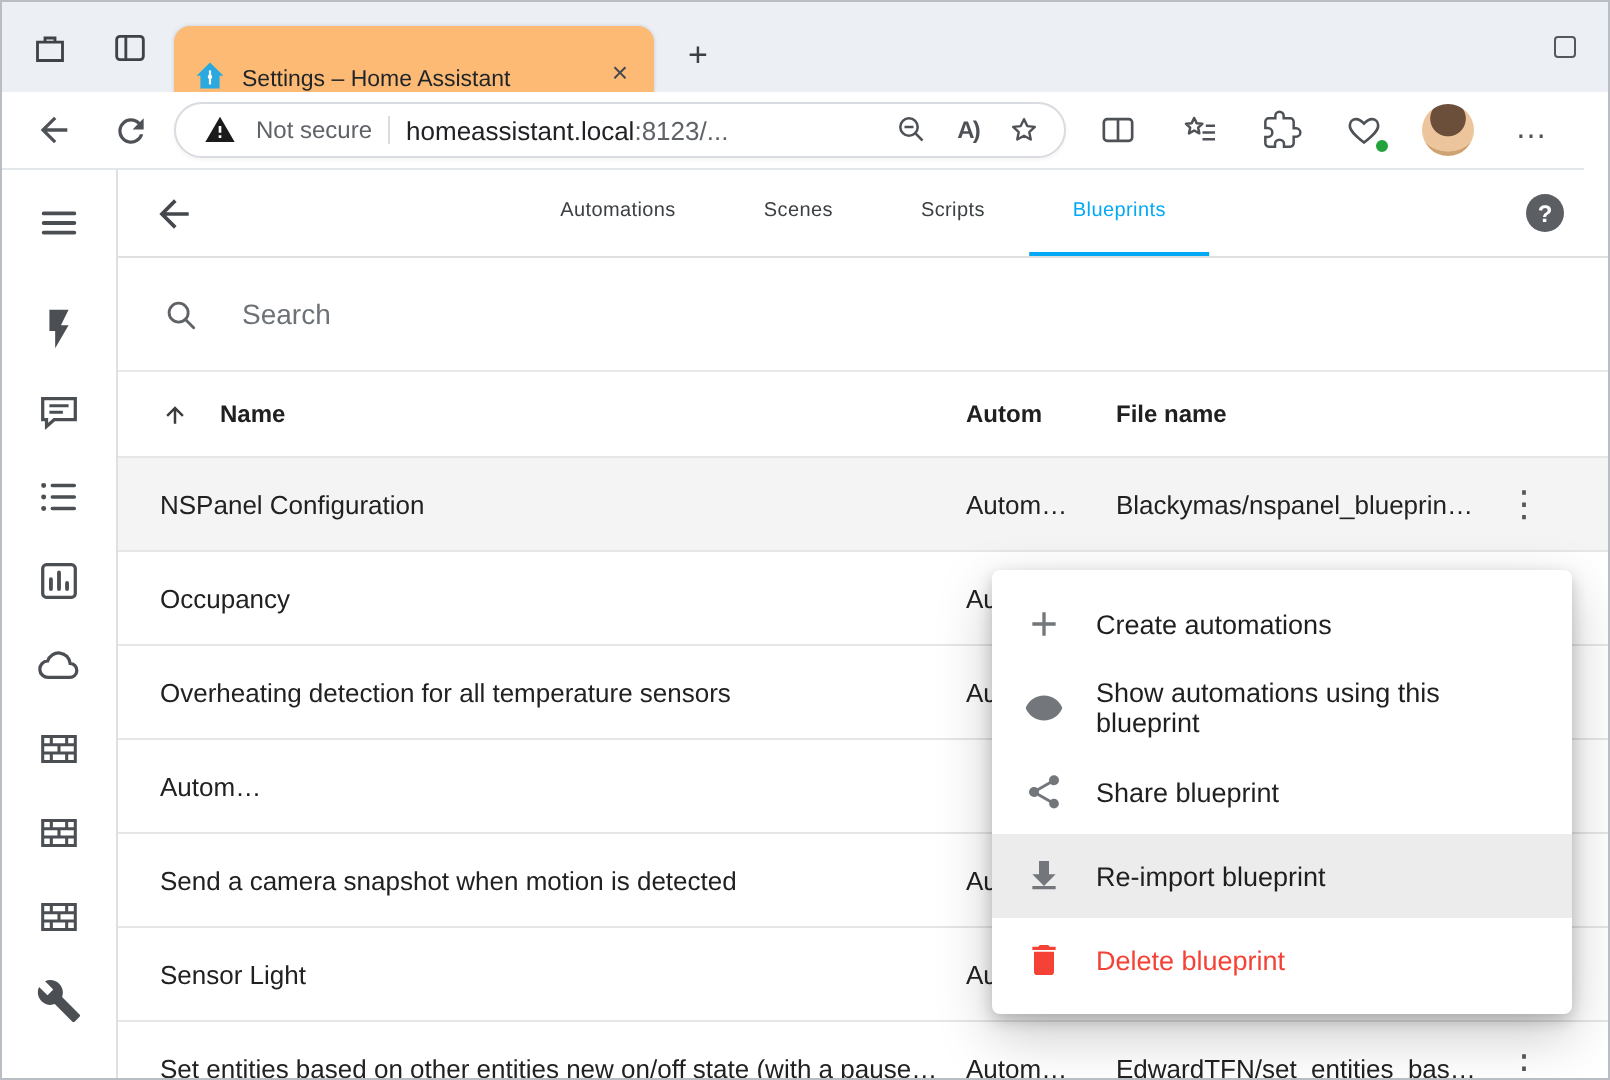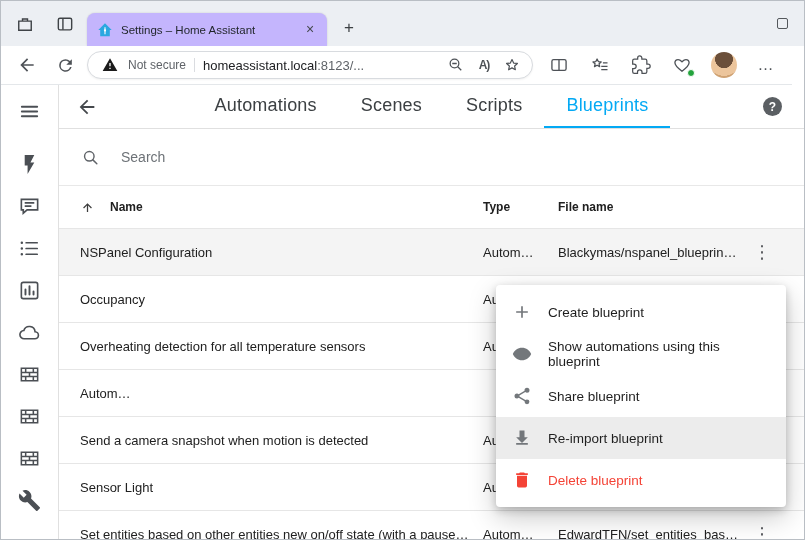--- a/index.html
+++ b/index.html
@@ -10,22 +10,22 @@
     border:1px solid #b9bec4;
   }
   
   .titlebar{
     position:absolute; top:0; left:0; right:0; height:45px;
     background:#eceff3; display:flex; align-items:flex-end;
   }
   .tb-left{ display:flex; align-items:center; height:45px; padding:0 10px 0 12px; gap:16px; }
   .tb-btn{ width:24px; height:24px; display:flex; align-items:center; justify-content:center; color:#3f4347; }
   .tab{
-    width:240px; height:33px; background:#c4b5fd; border-radius:8px 8px 0 0;
-    display:flex; align-items:center; padding:0 8px 0 10px; gap:8px;
+    width:240px; height:33px; background:#fdba74; border-radius:8px 8px 0 0;
+    display:flex; align-items:flex-end; padding:0 8px 0 10px; gap:8px;
     box-shadow:0 0 2px rgba(0,0,0,.15);
   }
   .tab-title{ flex:1; font-size:11.5px; color:#1f2428; white-space:nowrap; overflow:hidden; text-overflow:ellipsis; }
   .tab-close{ font-size:14px; color:#45494e; width:18px; height:18px; line-height:17px; text-align:center; border-radius:4px; }
   .newtab{ width:28px; height:28px; margin:0 0 4px 8px; font-size:17px; color:#3c4043; display:flex; align-items:center; justify-content:center; border-radius:6px; }
   .tb-spacer{ flex:1; }
   .winctl{ display:flex; align-items:center; height:45px; padding-right:16px; }
   .max-box{ width:11px; height:11px; border:1.2px solid #54585c; border-radius:2px; }
   
   .toolbar{
@@ -54,21 +54,21 @@
   
   .ha{ position:absolute; top:84px; left:0; right:0; bottom:0; display:flex; background:#fff; }
   .sidebar{ width:58px; border-right:1px solid #e0e0e0; display:flex; flex-direction:column; align-items:center; padding-top:8px; flex:0 0 auto; }
   .sb-item{ width:58px; height:42px; display:flex; align-items:center; justify-content:center; color:#4b4f54; }
   .sb-item.first{ height:36px; margin-bottom:14px; }
   .sb-item svg{ width:23px; height:23px; }
   .main{ flex:1; display:flex; flex-direction:column; min-width:0; position:relative; }
   .ha-header{ height:44px; display:flex; align-items:center; border-bottom:1px solid #e0e0e0; position:relative; flex:0 0 auto; }
   .back-btn{ width:24px; height:24px; margin-left:16px; color:#44484c; display:flex; align-items:center; justify-content:center; }
   .ha-tabs{ position:absolute; left:50%; transform:translateX(-50%); height:100%; display:flex; }
-  .ha-tab{ height:100%; display:flex; align-items:center; padding:0 22px; font-size:18px; color:#3c4043; border-bottom:2px solid transparent; letter-spacing:.2px; }
+  .ha-tab{ height:100%; display:flex; align-items:center; padding:0 22px; font-size:10px; color:#3c4043; border-bottom:2px solid transparent; letter-spacing:.2px; }
   .ha-tab.active{ color:#03a9f4; border-bottom-color:#03a9f4; }
   .help-btn{ margin-left:auto; margin-right:22px; width:19px; height:19px; border-radius:50%; background:#5b5f63; color:#fff; font-size:12px; font-weight:bold; display:flex; align-items:center; justify-content:center; }
   .search-row{ height:57px; display:flex; align-items:center; padding-left:22px; gap:21px; border-bottom:1px solid #e8e8e8; flex:0 0 auto; }
   .search-row svg{ width:19px; height:19px; color:#5f6368; }
   .search-input{ border:none; outline:none; font-size:14px; font-family:"Liberation Sans",sans-serif; color:#212121; width:300px; background:transparent; }
   .search-input::placeholder{ color:#6d7277; }
   .thead{ height:43px; display:flex; align-items:center; padding-left:21px; border-bottom:1px solid #e6e6e6; font-size:12px; font-weight:bold; color:#202020; flex:0 0 auto; }
   .c-name{ width:403px; padding-right:12px; white-space:nowrap; overflow:hidden; text-overflow:ellipsis; }
   .c-type{ width:75px; white-space:nowrap; overflow:hidden; }
   .c-file{ flex:1; white-space:nowrap; overflow:hidden; min-width:0; }
@@ -271,21 +271,21 @@
         <input class="search-input" placeholder="Search" style="">
       </div>
 
       <div class="thead">
         <span class="c-name">
           <svg viewBox="0 0 24 24">
               <path fill="currentColor" d="M13 19h-2V8.8l-4.6 4.6-1.4-1.4 7-7 7 7-1.4 1.4L13 8.8V19z"></path>
             </svg>
           <span>Name</span>
         </span>
-        <span class="c-type">Type</span>
+        <span class="c-type">Autom</span>
         <span class="c-file">File name</span>
         <span class="row-menu"></span>
       </div>
 
       <div class="rows">
         <div class="row sel">
           <span class="c-name">NSPanel Configuration</span>
           <span class="c-type">Autom…</span>
           <span class="c-file">Blackymas/nspanel_blueprin…</span>
           <span class="row-menu">⋮</span>
@@ -328,21 +328,21 @@
       </div>
 
     </div>
   </div>
 
   <div class="ctx">
     <div class="ctx-item">
       <svg viewBox="0 0 24 24">
           <path fill="currentColor" d="M19 13h-6v6h-2v-6H5v-2h6V5h2v6h6v2z"></path>
         </svg>
-      <span>Create blueprint</span>
+      <span>Create automations</span>
     </div>
     <div class="ctx-item">
       <svg viewBox="0 0 24 24">
           <path fill="currentColor" d="M12 9a3 3 0 0 1 3 3 3 3 0 0 1-3 3 3 3 0 0 1-3-3 3 3 0 0 1 3-3m0-4.5c5 0 9.27 3.11 11 7.5-1.73 4.39-6 7.5-11 7.5S2.73 16.39 1 12c1.73-4.39 6-7.5 11-7.5Z"></path>
         </svg>
       <span>Show automations using this blueprint</span>
     </div>
     <div class="ctx-item">
       <svg viewBox="0 0 24 24">
           <path fill="currentColor" d="M18 16.08c-.76 0-1.44.3-1.96.77L8.91 12.7c.05-.23.09-.46.09-.7s-.04-.47-.09-.7l7.05-4.11c.54.5 1.25.81 2.04.81a3 3 0 0 0 3-3 3 3 0 0 0-3-3 3 3 0 0 0-3 3c0 .24.04.47.09.7L8.04 9.81C7.5 9.31 6.79 9 6 9a3 3 0 0 0-3 3 3 3 0 0 0 3 3c.79 0 1.5-.31 2.04-.81l7.12 4.16c-.05.21-.08.43-.08.65a2.92 2.92 0 0 0 2.92 2.92 2.92 2.92 0 0 0 2.92-2.92A2.92 2.92 0 0 0 18 16.08Z"></path>

